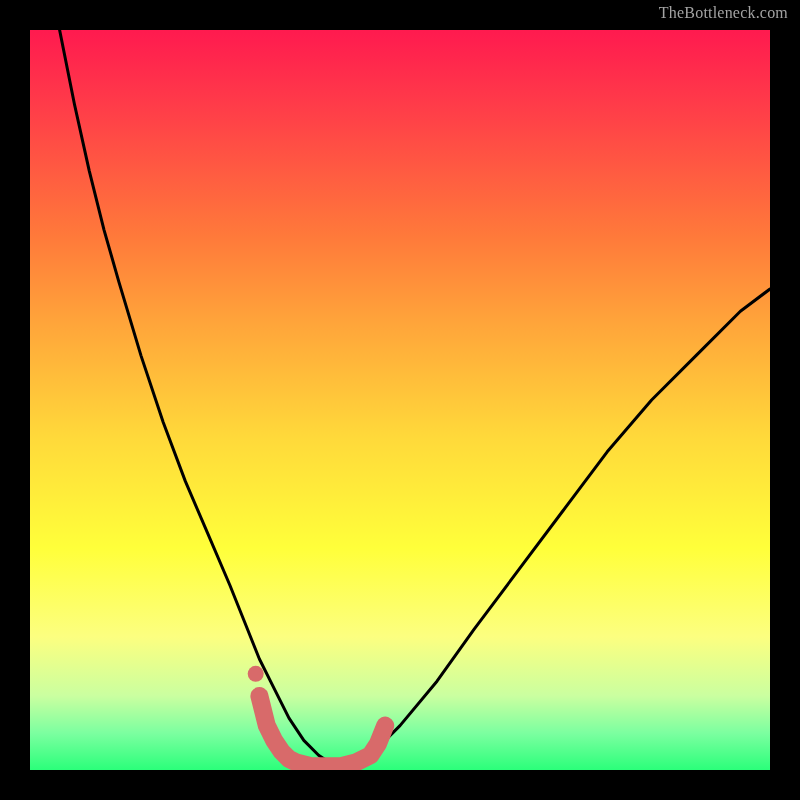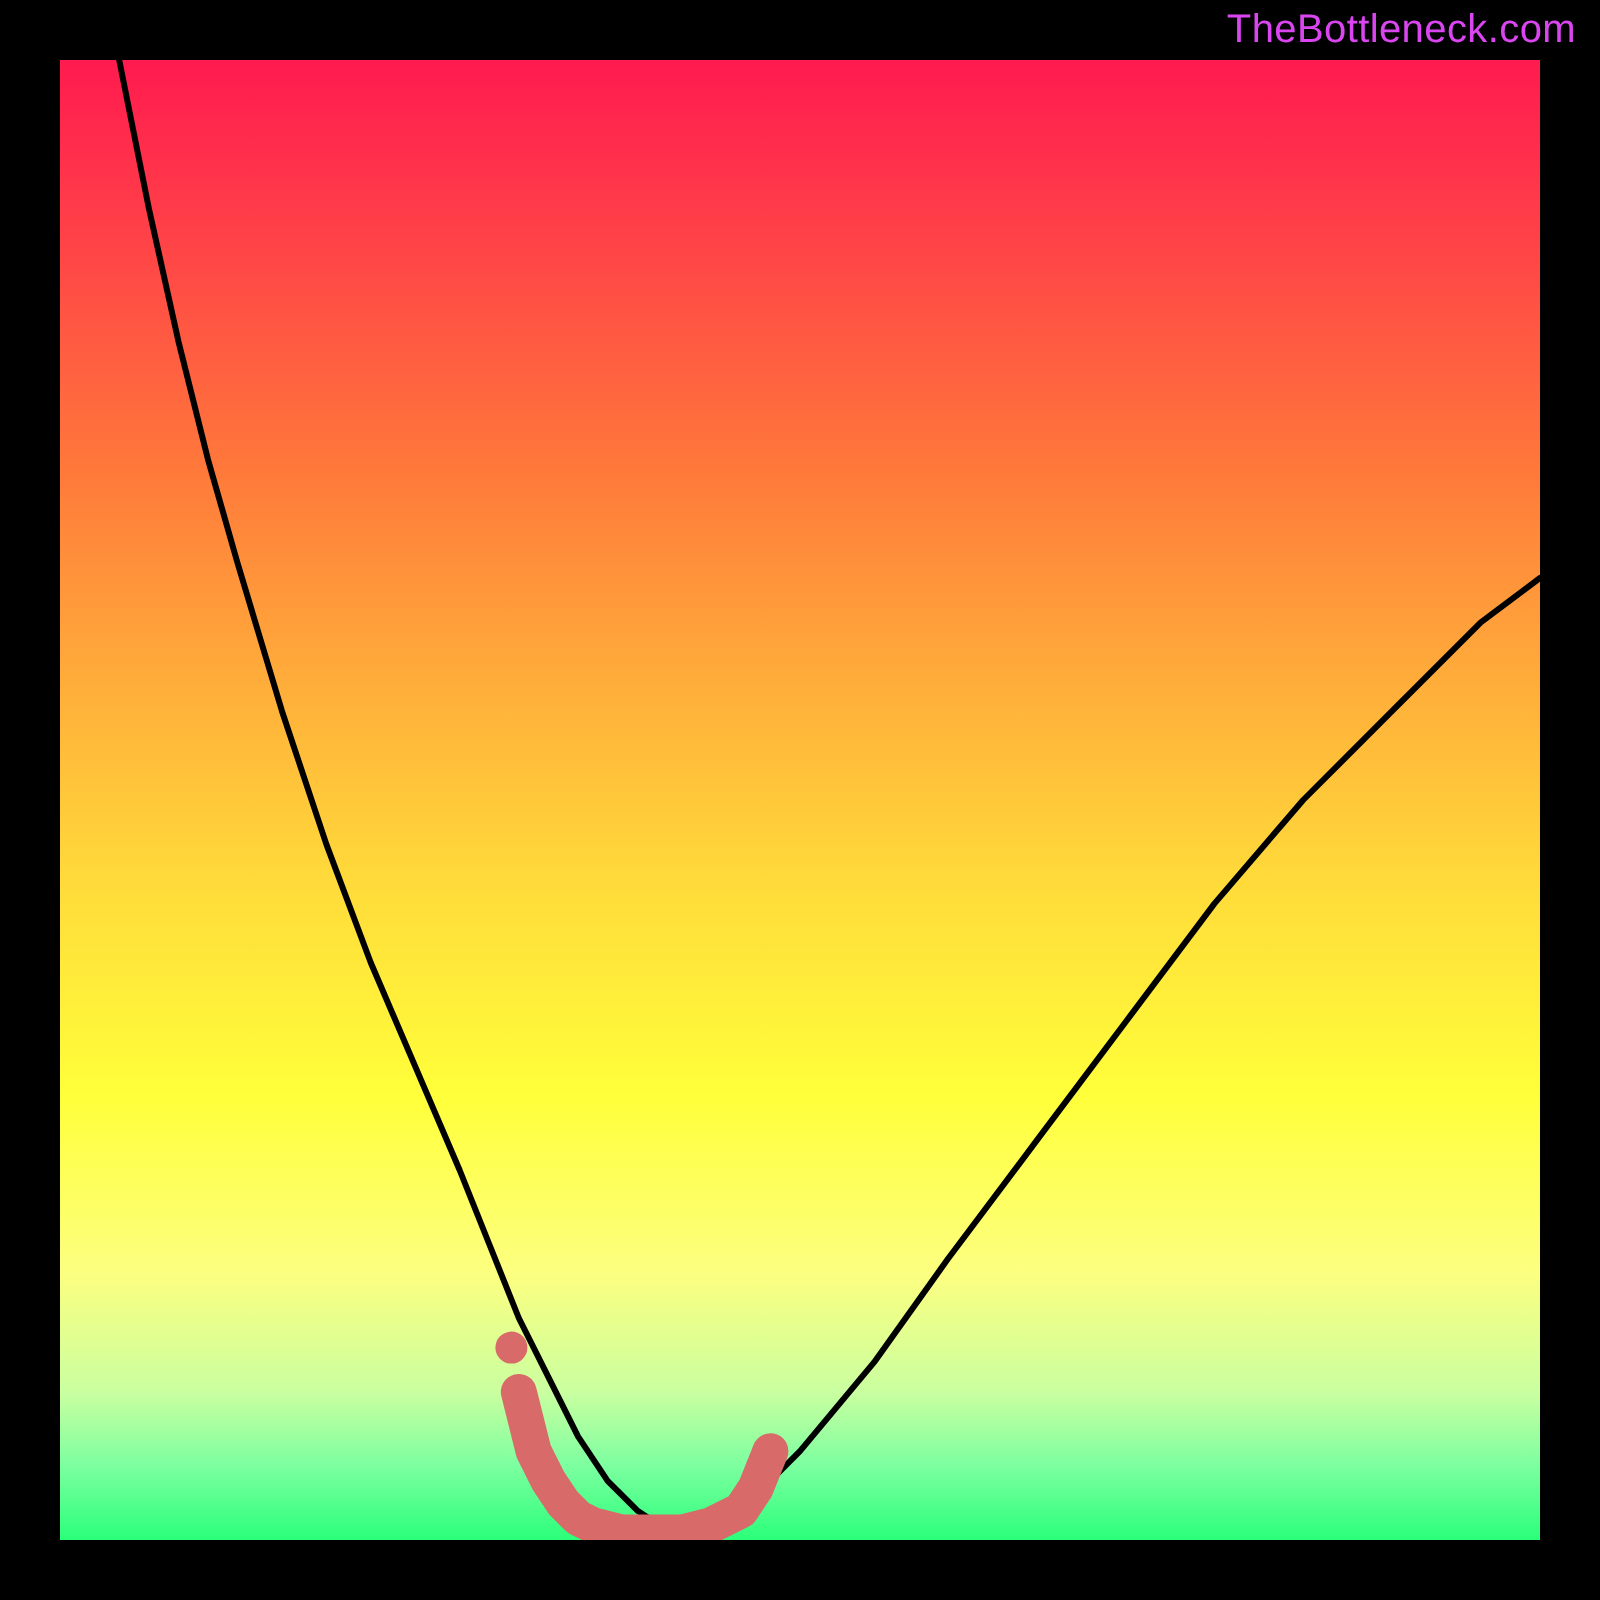--- a/index.html
+++ b/index.html
@@ -45,25 +45,26 @@
       #fcff80 82%,
       #caffa0 90%,
       #7cffa0 95%,
       #2bff7a 100%
     );
   }
   .watermark {
     position: absolute;
     top: 4px;
     right: 12px;
-    color: #d946ef;
-    font-size: 20px;
+    color: #a3a3a3;
+    font-size: 16px;
     font-weight: 500;
     letter-spacing: 0.2px;
     z-index: 10;
+    font-family: Liberation Serif, serif;
   }
   svg.curves {
     position: absolute;
     left: 0;
     top: 0;
     width: 100%;
     height: 100%;
     z-index: 5;
   }
 </style>

